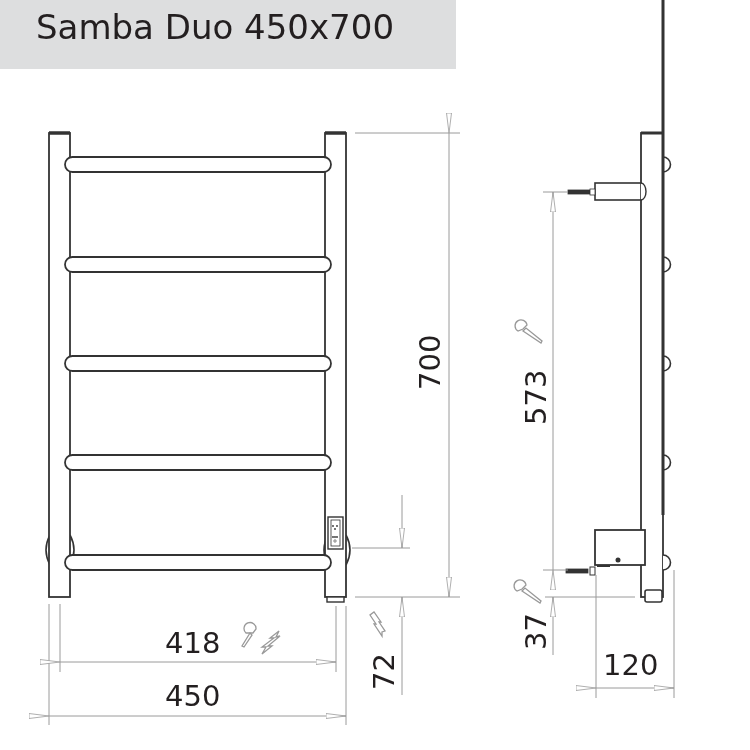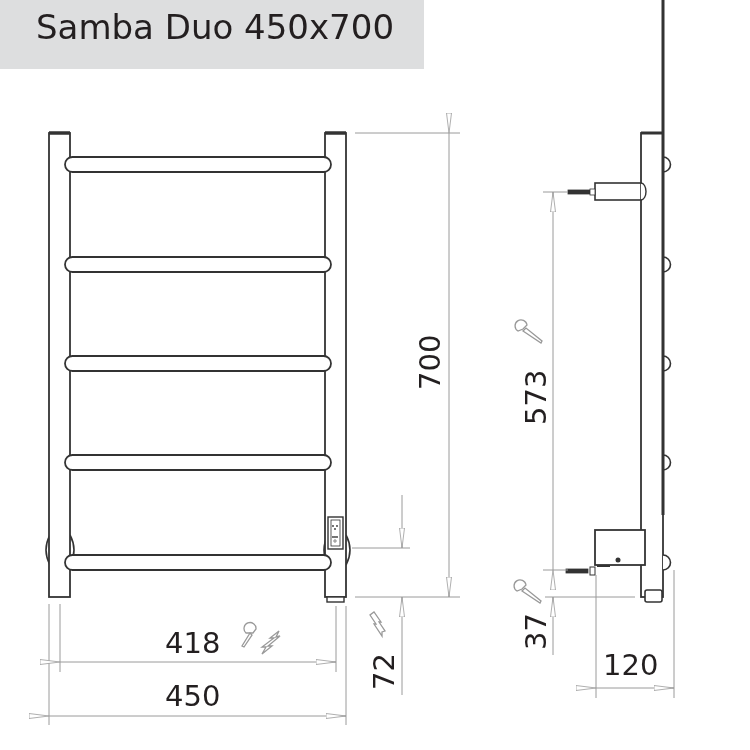--- a/index.html
+++ b/index.html
@@ -1,19 +1,19 @@
 <!DOCTYPE html>
 <html><head>
   <meta charset="utf-8">
   <style>
     html, body { margin: 0; padding: 0; background: #ffffff; }
     body { width: 750px; height: 750px; position: relative; overflow: hidden;
            font-family: "Liberation Sans", "DejaVu Sans", sans-serif; }
     .title-box { position: absolute; left: 0; top: 0; width: 424px; height: 69px;
-                 background: #dddedf; }
+                 background: #dddedf; padding-left: 32px; }
     .title-text { position: absolute; left: 36px; top: 4px; font-size: 34px; color: #231f20;
                   font-family: "DejaVu Sans", sans-serif; letter-spacing: 0px; line-height: 46px; }
     svg.drawing { position: absolute; left: 0; top: 0; }
     .dim { font-family: "DejaVu Sans", sans-serif; font-size: 29px; fill: #231f20; }
   </style>
 </head>
 <body>
 
 <div class="title-box">
   <div class="title-text">Samba Duo 450x700</div>

